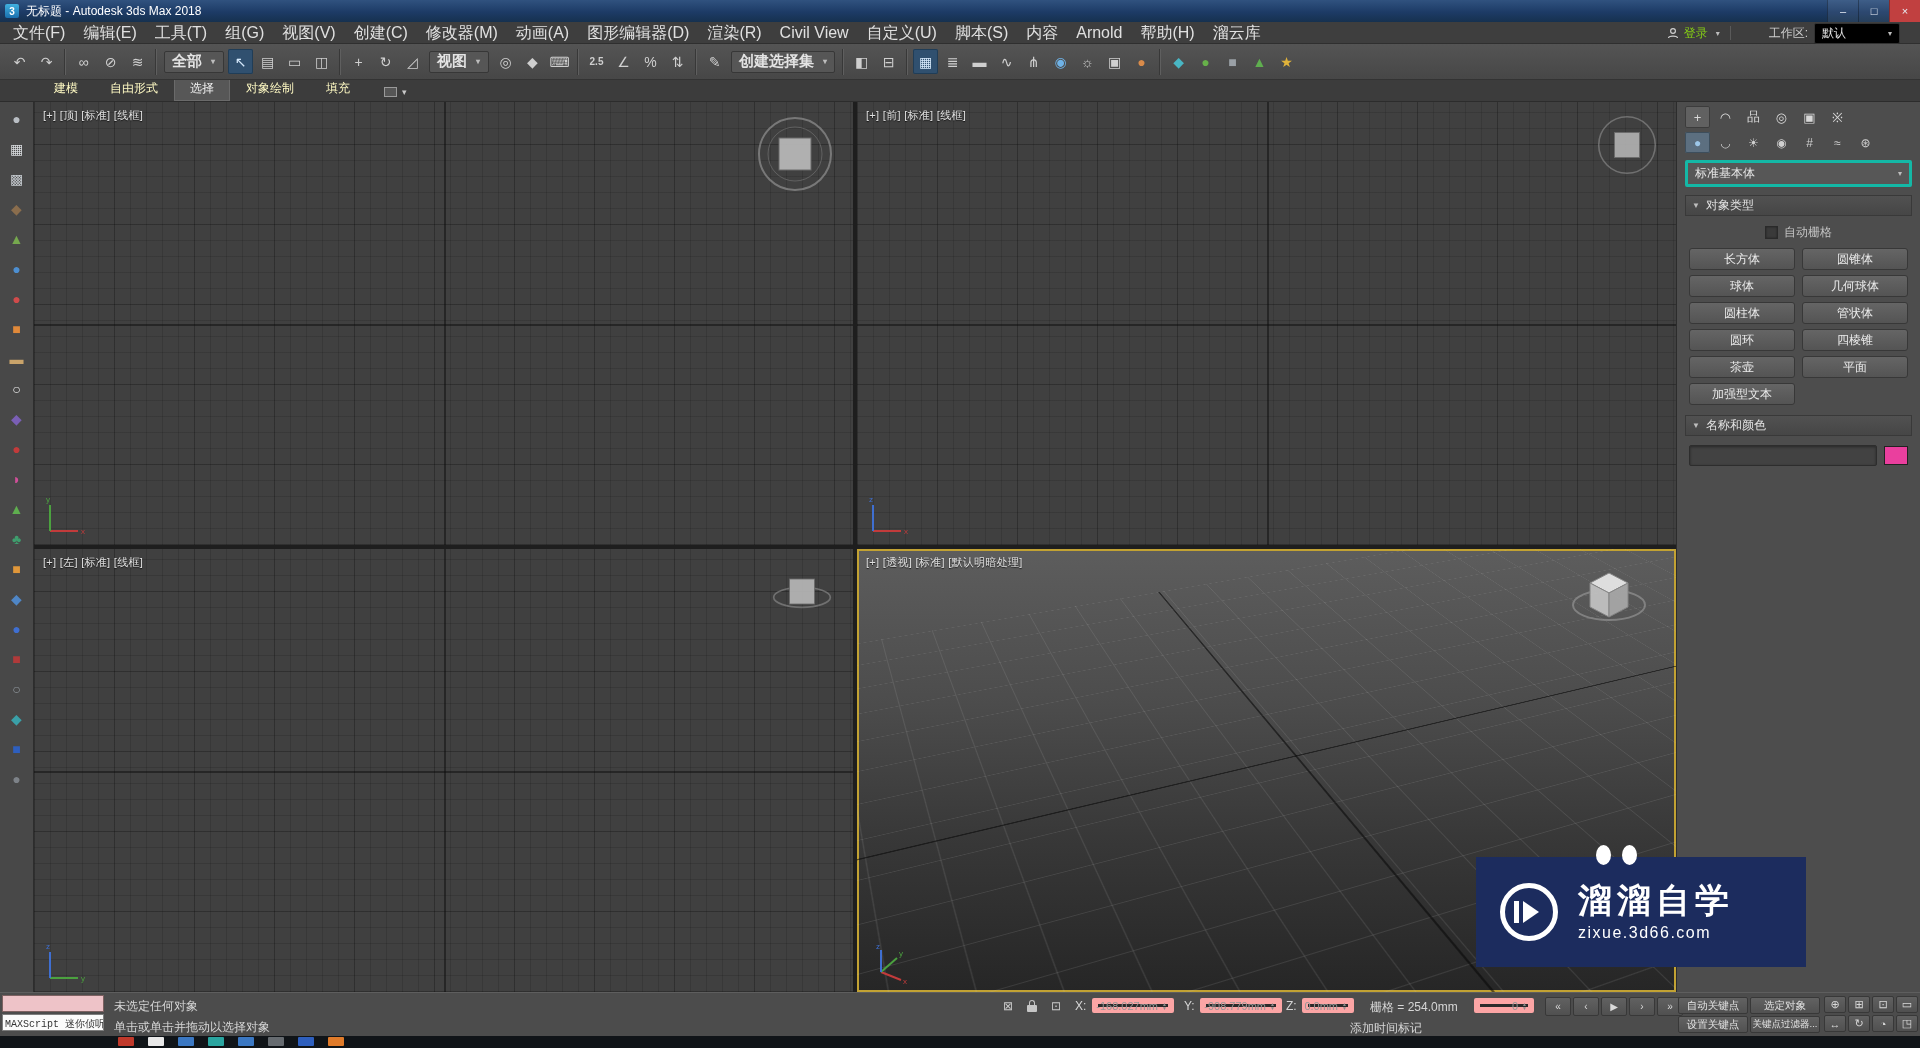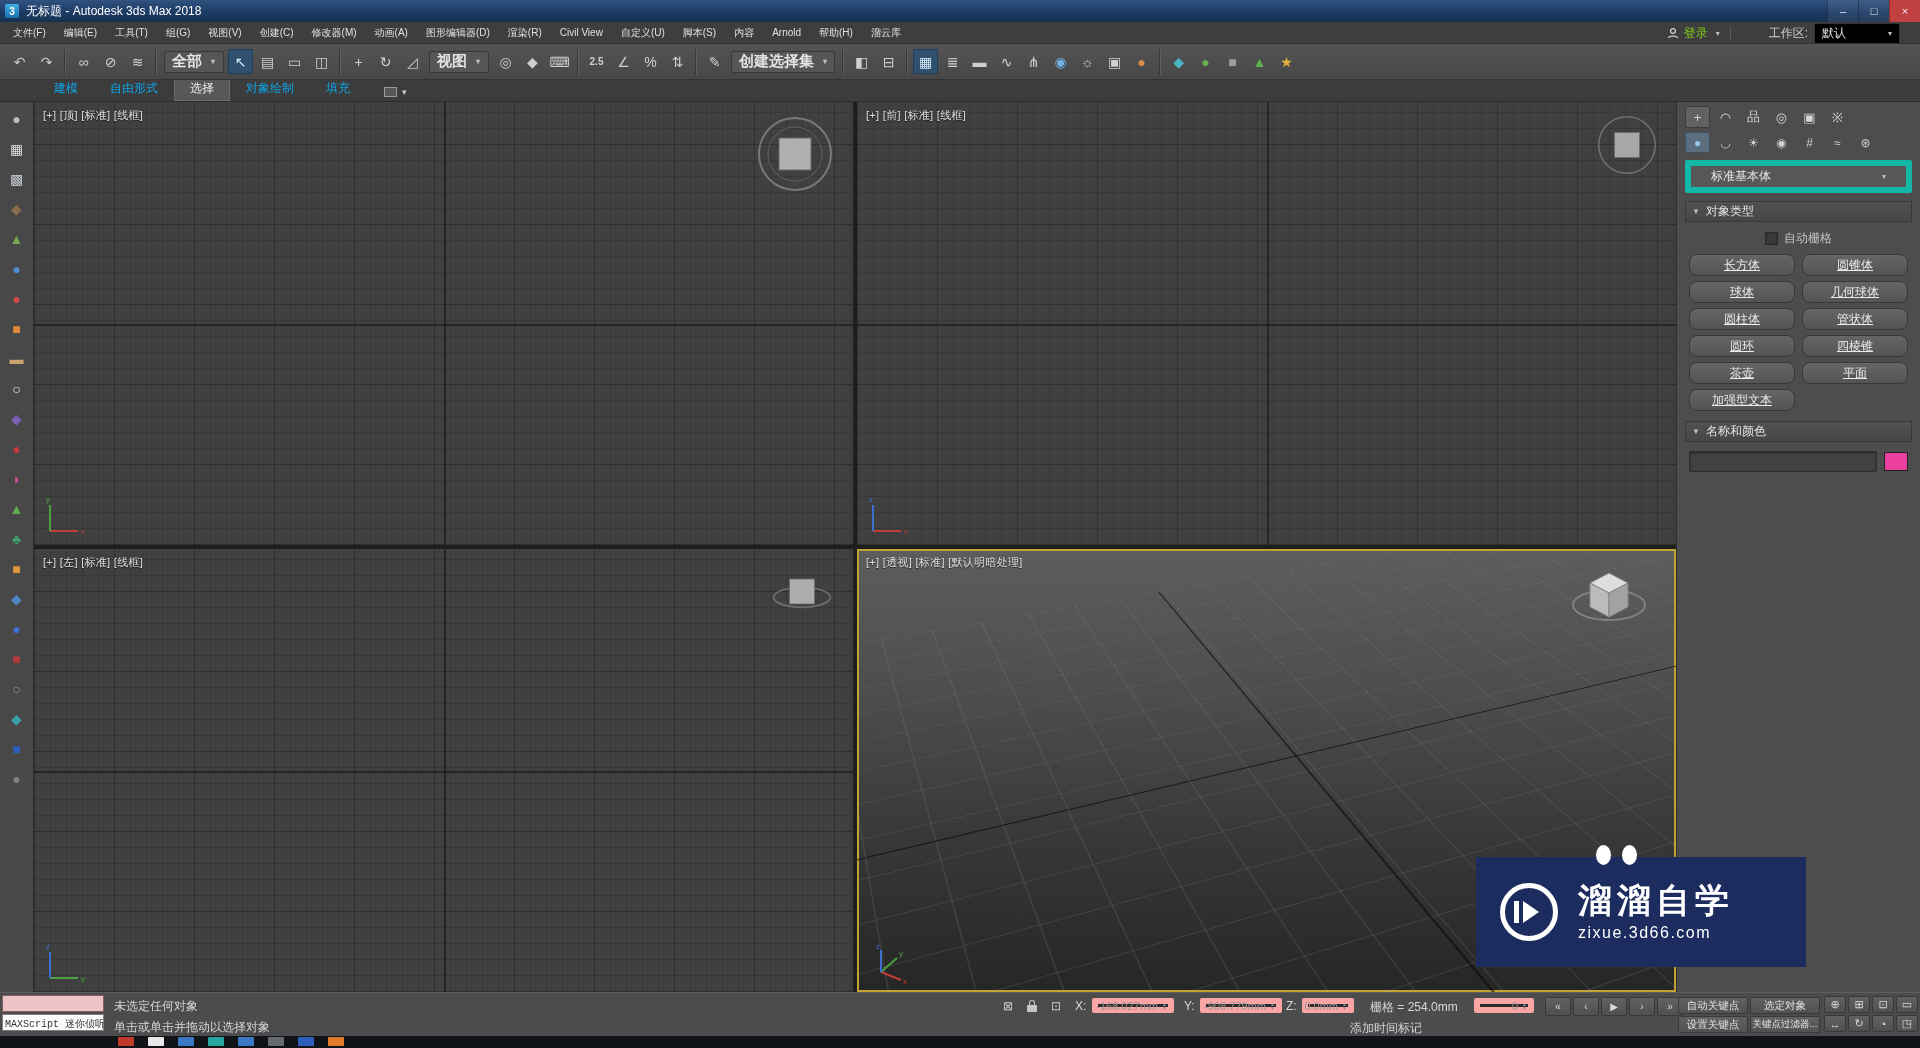--- a/index.html
+++ b/index.html
@@ -14,21 +14,21 @@
     color:#fff;font-size:10px;font-weight:bold;display:flex;align-items:center;justify-content:center;margin-right:7px;}
   .title-text{color:#fff;font-size:12px;}
   .win-btns{margin-left:auto;display:flex;height:100%;}
   .win-btn{width:30px;height:100%;display:flex;align-items:center;justify-content:center;
     color:#e8eef5;font-size:11px;background:rgba(255,255,255,.07);border-left:1px solid rgba(0,0,0,.3);}
   .win-btn.close{background:#c14040;}
 
   
   .menubar{position:absolute;top:22px;left:0;width:100%;height:22px;background:#3e3e3e;
     border-bottom:1px solid #2f2f2f;display:flex;align-items:center;box-sizing:border-box;padding:0 4px;z-index:19;}
-  .mitem{padding:9px 9px;font-size:10px;color:#e0e0e0;line-height:22px;white-space:nowrap;}
+  .mitem{padding:9px 9px;font-size:16px;color:#e0e0e0;line-height:22px;white-space:nowrap;}
   .menu-right{margin-left:auto;display:flex;align-items:center;padding-right:10px;}
   .signin{display:flex;align-items:center;gap:5px;color:#84cc16;font-size:12px;}
   .signin::after{content:"▾";font-size:8px;color:#bdbdbd;margin-left:3px;}
   .menu-divider{width:1px;height:14px;background:#5a5a5a;margin:0 10px;}
   .ws-label{color:#cfcfcf;font-size:12px;margin-right:6px;margin-left:28px;}
   .ws-drop{display:flex;align-items:center;background:#000000;border:1px solid #323232;border-radius:2px;
     padding:1px 7px;color:#e3e3e3;font-size:12px;min-width:70px;justify-content:space-between;font-family:Liberation Serif, serif;}
   .ws-drop::after{content:"▾";font-size:8px;color:#bdbdbd;margin-left:14px;}
 
   
@@ -41,21 +41,21 @@
   .ticon.snap{font-size:10px;font-weight:bold;}
   .tsep{width:0;height:26px;border-left:1px solid #383838;border-right:1px solid #5f5f5f;margin:0 4px;flex:none;}
   .tdrop{height:20px;min-width:44px;background:#565656;border:1px solid #373737;border-radius:2px;
     color:#e3e3e3;font-size:15px;padding:0 7px;display:flex;align-items:center;margin:16px 3px;flex:none;font-weight:bold;}
   .tdrop::after{content:"▾";font-size:8px;margin-left:9px;color:#bdbdbd;}
   .tdrop.wide{min-width:84px;}
 
   
   .ribbon{position:absolute;top:80px;left:0;width:100%;height:22px;background:#3c3c3c;
     border-bottom:1px solid #2c2c2c;display:flex;align-items:flex-end;padding-left:38px;box-sizing:border-box;z-index:17;}
-  .rtab{padding:3px 16px 4px;font-size:12px;color:#0ea5e9;white-space:nowrap;}
+  .rtab{padding:3px 16px 4px;font-size:12px;color:#fef9c3;white-space:nowrap;}
   .rtab.on{background:#575757;box-shadow:inset 0 0 0 1px #6a6a6a;color:#f2f2f2;}
   .ribbon-more{display:flex;align-items:center;gap:5px;margin-left:12px;padding:2px 6px 4px;color:#c9c9c9;font-size:9px;}
   .ribbon-more .box{width:11px;height:8px;border:1px solid #9a9a9a;background:#565656;}
 
   
   .lbar{position:absolute;left:0;top:102px;width:34px;height:890px;background:#484848;
     border-right:1px solid #2d2d2d;display:flex;flex-direction:column;align-items:center;
     padding-top:4px;gap:5px;box-sizing:border-box;z-index:10;}
   .licon{width:26px;height:25px;display:flex;align-items:center;justify-content:center;font-size:14px;color:#cfcfcf;flex:none;}
 
@@ -85,31 +85,31 @@
     transform:perspective(1100px) rotateX(60deg) rotateZ(-24deg);transform-origin:52% 42%;}
 
   
   .cmdpanel{position:absolute;left:1676px;top:102px;width:244px;height:890px;background:#4d4d4d;
     border-left:1px solid #2c2c2c;box-sizing:border-box;z-index:10;}
   .cp-row{display:flex;gap:3px;padding:4px 8px 0;}
   .cp-tab{width:25px;height:22px;display:flex;align-items:center;justify-content:center;color:#d8d8d8;font-size:13px;border-radius:2px;}
   .cp-tab.on{background:#616161;box-shadow:inset 0 0 0 1px #3c3c3c;}
   .cp-sub{width:25px;height:21px;display:flex;align-items:center;justify-content:center;color:#d0d0d0;font-size:12px;border-radius:2px;}
   .cp-sub.on{background:#5c6f80;box-shadow:inset 0 0 0 1px #3d4e5c;}
-  .cp-drop{margin:7px 8px 0;height:21px;background:#575757;border:6px solid #14b8a6;border-radius:2px;
-    display:flex;align-items:center;justify-content:space-between;padding:0 20px;color:#e6e6e6;font-size:12px;}
+  .cp-drop{margin:7px 8px 0;height:21px;background:#575757;border:3px solid #14b8a6;border-radius:2px;
+    display:flex;align-items:center;justify-content:space-between;padding:0 7px;color:#e6e6e6;font-size:12px;}
   .cp-drop .arr{font-size:8px;color:#bdbdbd;}
   .roll-head{margin:8px 8px 0;height:19px;background:linear-gradient(#515151,#464646);border:1px solid #393939;
     display:flex;align-items:center;gap:6px;padding:0 6px;color:#e3e3e3;font-size:12px;}
   .roll-arrow{font-size:8px;color:#bdbdbd;}
   .autogrid{display:flex;align-items:center;justify-content:center;gap:6px;margin-top:8px;color:#c2c2c2;font-size:12px;}
   .checkbox{width:11px;height:11px;background:#3a3a3a;border:1px solid #2a2a2a;box-shadow:inset 0 0 2px rgba(0,0,0,.5);}
   .btn-grid{display:grid;grid-template-columns:1fr 1fr;gap:5px 7px;padding:7px 12px 2px;}
-  .cp-btn{height:20px;background:linear-gradient(#656565,#545454);border:1px solid #383838;border-radius:8px;
-    color:#ebebeb;font-size:12px;display:flex;align-items:center;justify-content:center;white-space:nowrap;text-decoration:underline;}
+  .cp-btn{height:20px;background:linear-gradient(#656565,#545454);border:1px solid #383838;border-radius:3px;
+    color:#ebebeb;font-size:12px;display:flex;align-items:center;justify-content:center;white-space:nowrap;}
   .namecolor{display:flex;align-items:center;gap:7px;padding:9px 12px;}
   .name-input{flex:1;height:19px;background:#424242;border:1px solid #2d2d2d;border-radius:2px;
     box-shadow:inset 0 1px 3px rgba(0,0,0,.4);color:#e8e8e8;font-size:12px;padding:0 4px;outline:none;min-width:0;}
   .swatch{width:22px;height:17px;border:1px solid #222;flex:none;}
 
   
   .statusarea{position:absolute;left:0;top:992px;width:100%;height:44px;background:#4c4c4c;
     border-top:1px solid #5e5e5e;z-index:15;}
   .listener-pink{position:absolute;left:2px;top:2px;width:102px;height:17px;background:#eec3c8;border:1px solid #7d6161;box-sizing:border-box;}
   .listener-white{position:absolute;left:2px;top:21px;width:102px;height:17px;background:#fbfbfb;border:1px solid #7d7d7d;

